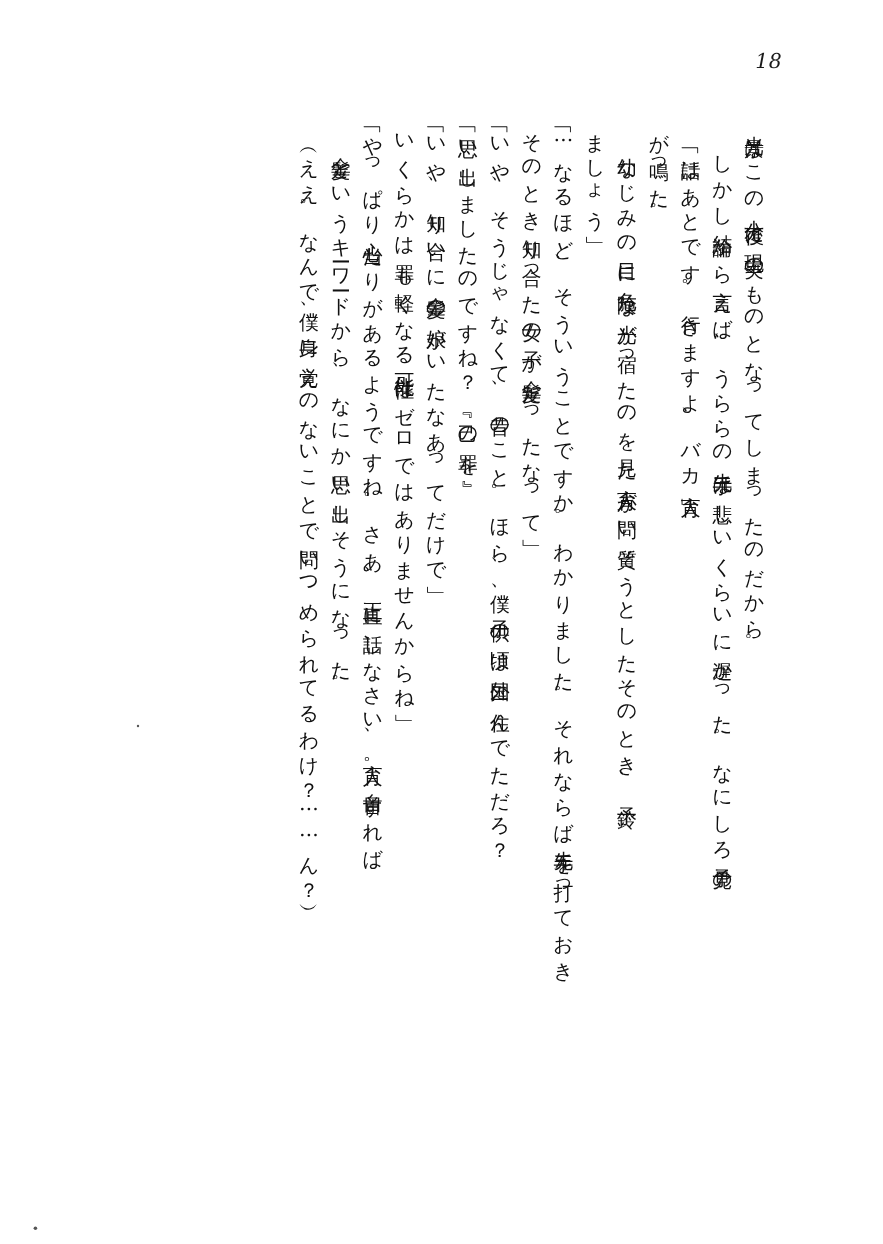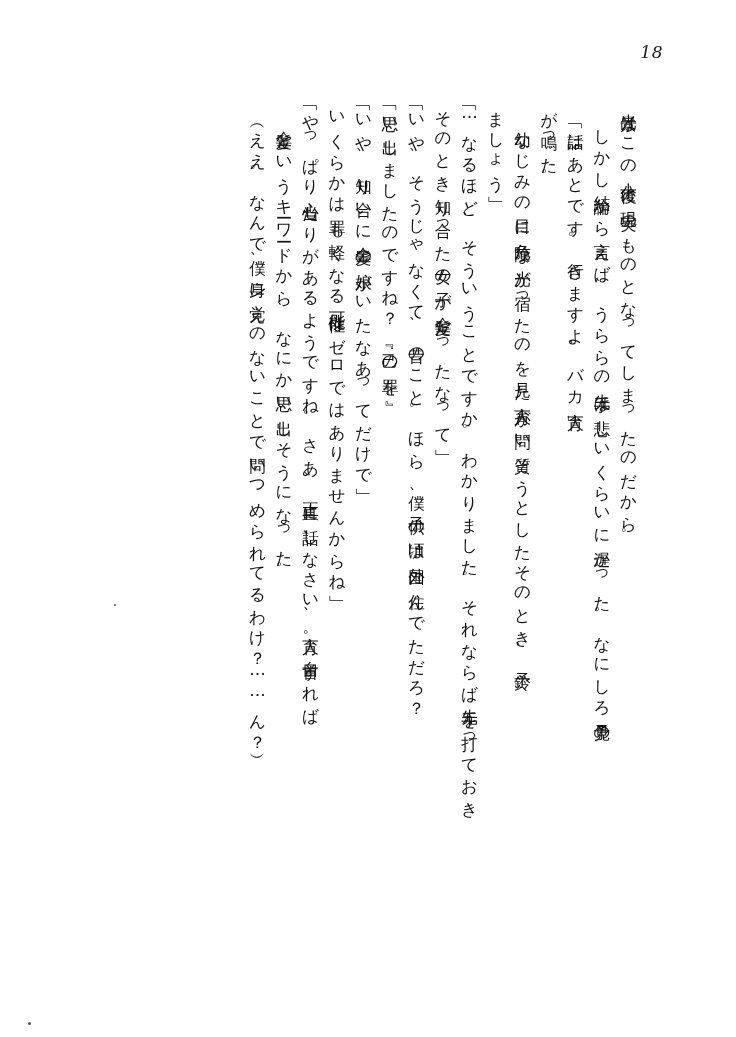--- a/index.html
+++ b/index.html
@@ -12,21 +12,21 @@
     width: 736px;
     height: 1037px;
     background: #ffffff;
     overflow: hidden;
     font-family: "DejaVu Serif", "Liberation Serif", serif;
     color: #000000;
   }
   .page-number {
     position: absolute;
     top: 42px;
-    right: 73px;
+    right: 84px;
     font-family: "DejaVu Serif", "Liberation Serif", serif;
     font-style: italic;
     font-size: 17px;
     color: #1a1a1a;
     letter-spacing: 0.5px;
   }
   .text-block {
     position: absolute;
     top: 100px;
     right: 100px;

